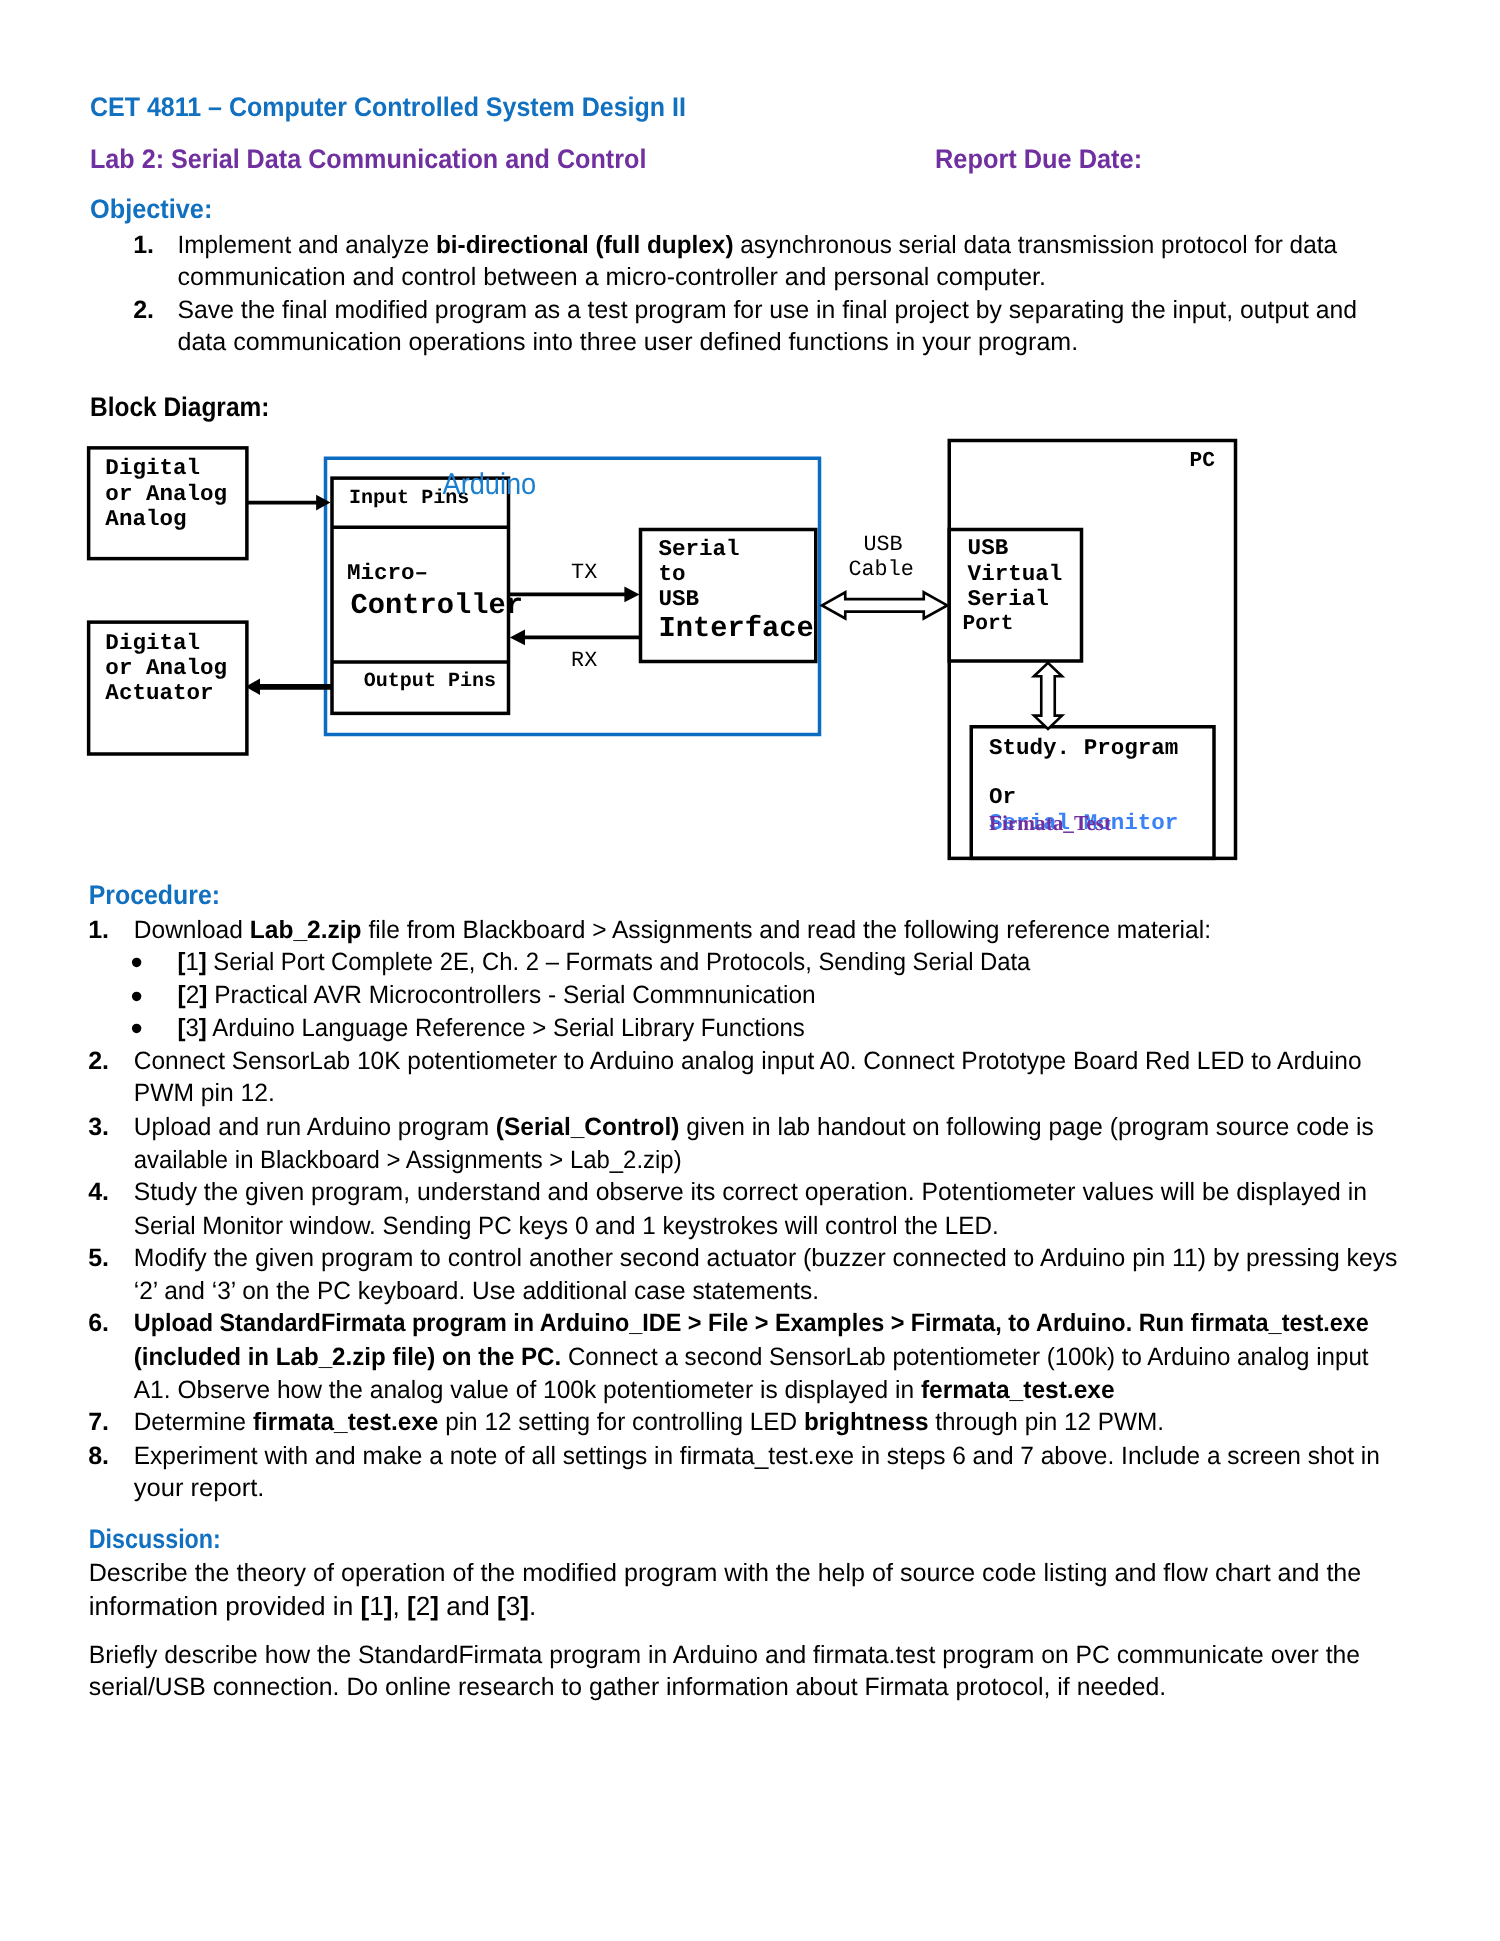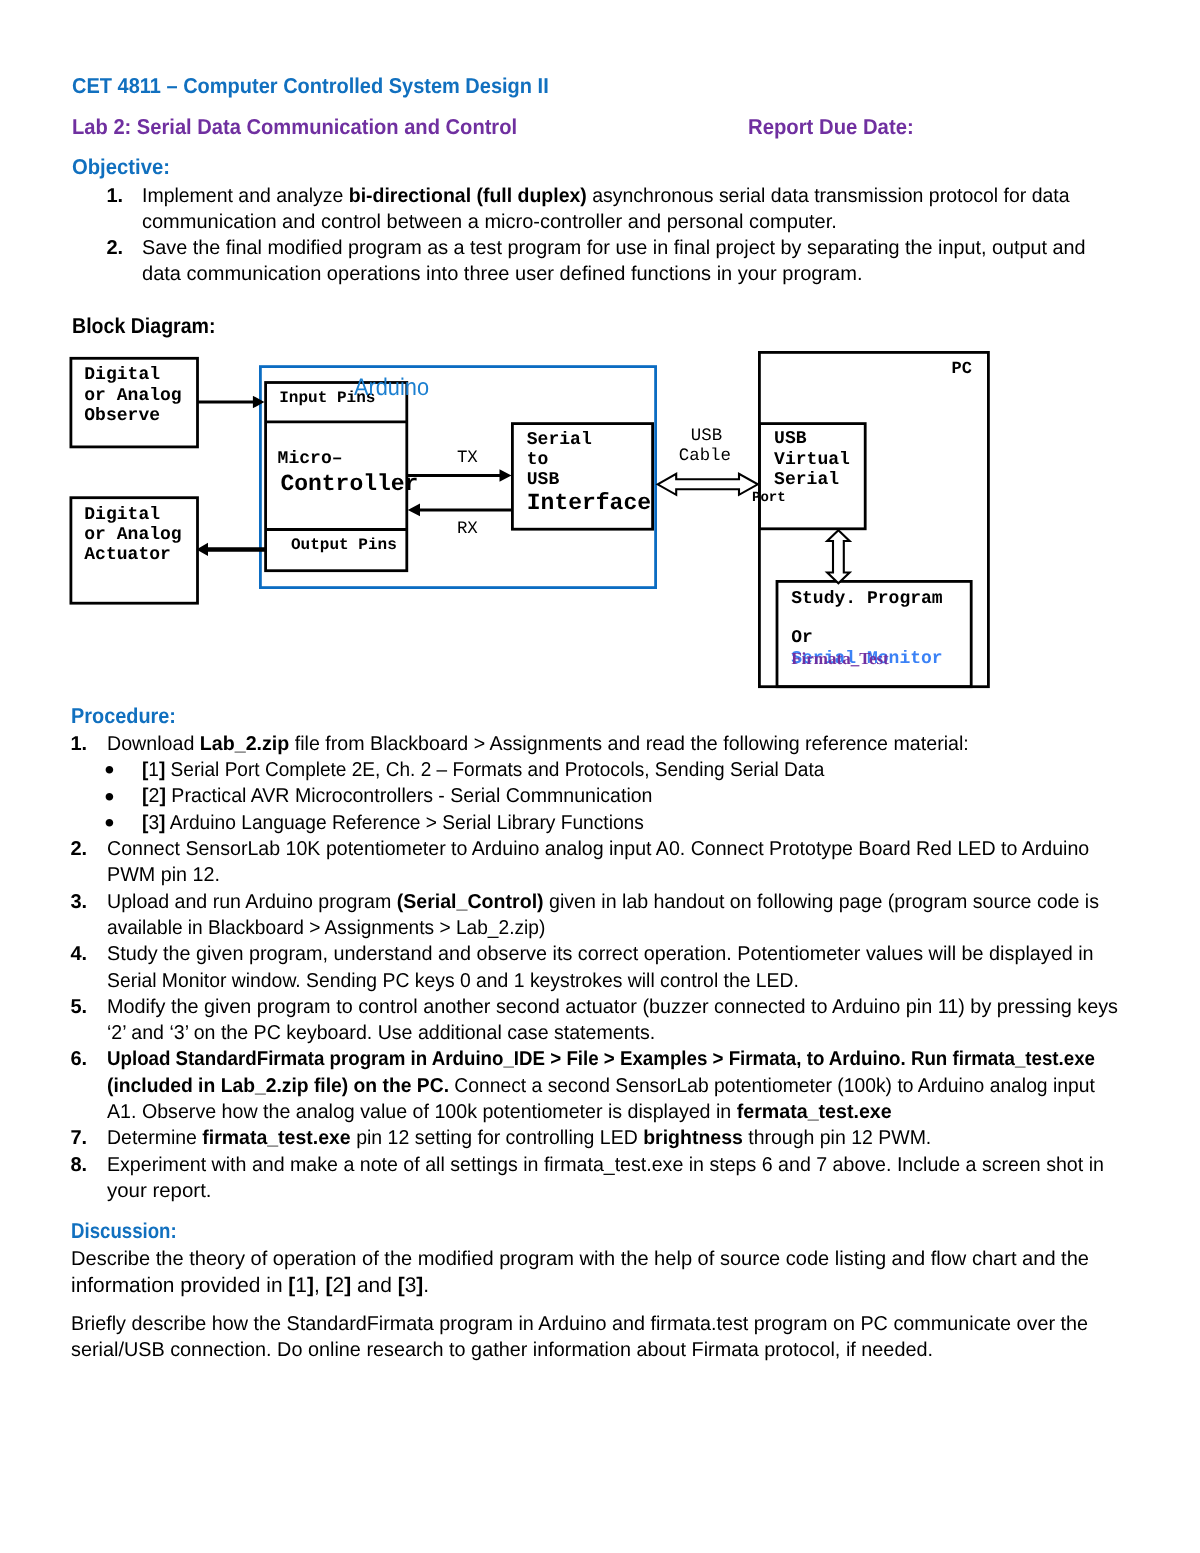--- a/index.html
+++ b/index.html
@@ -63,42 +63,42 @@
   <path d="M407.0 474.0 H499.5 V469.2 L511.6 475.5 L499.5 481.8 V477.0 H407.0 Z"></path>
   <path d="M512.2 508.4 H420.0 V503.6 L407.8 509.9 L420.0 516.2 V511.4 H512.2 Z"></path>
 </g>
 <g fill="#ffffff" stroke="#000000" stroke-width="2.1" stroke-linejoin="miter">
   <path d="M657.6 484.3 L676.2 473.8 V479.3 H739.0 V473.8 L757.8 484.3 L739.0 494.8 V489.3 H676.2 V494.8 Z"></path>
   <path d="M838.4 530.3 L849.6 541.0 H843.8 V572.5 H849.6 L838.4 583.2 L827.2 572.5 H833.0 V541.0 H827.2 Z"></path>
 </g>
 </svg>
 <div class="mono" style="left:84.3px;top:365.32px;font-size:18.05px;">Digital</div>
 <div class="mono" style="left:84.3px;top:385.82px;font-size:18.05px;">or Analog</div>
-<div class="mono" style="left:84.3px;top:406.32px;font-size:18.05px;">Observe</div>
+<div class="mono" style="left:84.3px;top:406.32px;font-size:18.05px;">Analog</div>
 <div class="mono" style="left:84.3px;top:504.72px;font-size:18.05px;">Digital</div>
 <div class="mono" style="left:84.3px;top:524.92px;font-size:18.05px;">or Analog</div>
 <div class="mono" style="left:84.3px;top:544.92px;font-size:18.05px;">Actuator</div>
 <div class="mono" style="left:279.2px;top:389.44px;font-size:16.05px;">Input Pins</div>
 <div class="mono" style="left:277.6px;top:449.42px;font-size:18.05px;">Micro–</div>
 <div class="mono" style="left:280.4px;top:470.82px;font-size:23px;">Controller</div>
 <div class="mono" style="left:291px;top:536.24px;font-size:16.05px;">Output Pins</div>
 <div class="line" style="left:354.0px;top:374.27px;font-size:24px;transform:scaleX(0.90652);transform-origin:left top;color:#1B7FD0;letter-spacing:0px;">Arduino</div>
 <div class="monor" style="left:456.9px;top:449.05px;font-size:17.4px;">TX</div>
 <div class="monor" style="left:456.9px;top:520.05px;font-size:17.4px;">RX</div>
 <div class="mono" style="left:526.8px;top:430.02px;font-size:18.05px;">Serial</div>
 <div class="mono" style="left:526.8px;top:449.72px;font-size:18.05px;">to</div>
 <div class="mono" style="left:526.8px;top:470.32px;font-size:18.05px;">USB</div>
 <div class="mono" style="left:526.8px;top:489.72px;font-size:23px;">Interface</div>
 <div class="monor" style="left:690.8px;top:427.45px;font-size:17.4px;">USB</div>
 <div class="monor" style="left:678.8px;top:447.35px;font-size:17.4px;">Cable</div>
 <div class="mono" style="left:951.6px;top:359.92px;font-size:17px;">PC</div>
 <div class="mono" style="left:774.1px;top:429.32px;font-size:18.05px;">USB</div>
 <div class="mono" style="left:774.1px;top:449.52px;font-size:18.05px;">Virtual</div>
 <div class="mono" style="left:774.1px;top:470.12px;font-size:18.05px;">Serial</div>
-<div class="mono" style="left:752px;top:490.12px;font-size:14px;">Port</div>
+<div class="mono" style="left:770px;top:490.12px;font-size:17px;">Port</div>
 <div class="mono" style="left:791.2px;top:589.02px;font-size:18.05px;">Study. Program</div>
 <div class="mono" style="left:791.2px;top:609.02px;font-size:18.05px;color:#3b82f6;margin-top:40px;">Serial Monitor</div>
 <div class="mono" style="left:791.2px;top:627.52px;font-size:18.05px;">Or</div>
 <div class="mono" style="left:791.2px;top:648.72px;font-size:17px;color:#7030A0;font-family:Liberation Serif, serif;">Firmata_Test</div>
 </div>
 <div>
 <div class="heading" style="left:71.2px;top:704.23px;font-size:21.5px;transform:scaleX(0.92498);transform-origin:left top;color:#1170BF;">Procedure:</div>
 <div>
 <div class="marker" style="left:70.5px;top:732.89px;font-size:20px;">1.</div>
 <div class="line" style="left:106.5px;top:732.89px;font-size:20px;transform:scaleX(0.98190);transform-origin:left top;"><span>Download </span><b>Lab_2.zip</b><span> file from Blackboard &gt; Assignments and read the following reference material:</span></div>

